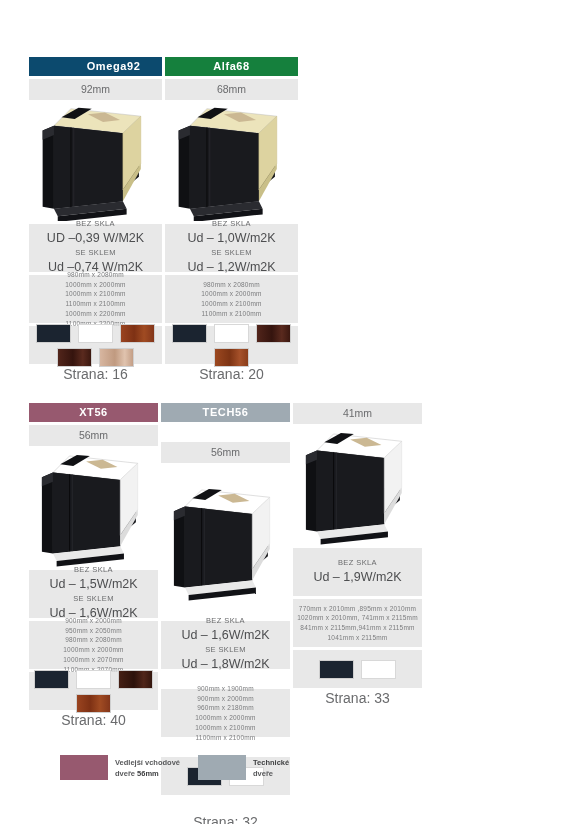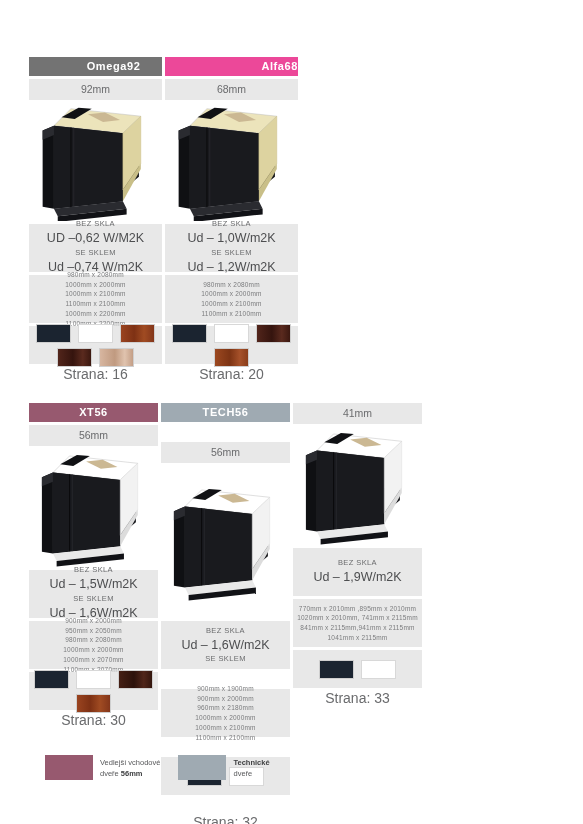--- a/index.html
+++ b/index.html
@@ -61,21 +61,21 @@
   .legend-txt{font-size:7.5px;line-height:1.5;color:#58595b;padding-top:2px;}
   .legend-txt b{color:#3f4042;}
 </style>
 </head>
 <body>
 
 <div class="sheet">
 
   <div class="row" id="row1" style="left:29px;top:57px;">
       <div class="col" style="width: 133px;">
-        <div class="hdr" style="background: #737373; padding-left: 36px;">Omega92</div>
+        <div class="hdr" style="background: #0c4a6e; padding-left: 36px;">Omega92</div>
         <div class="thick">92mm</div>
         <div class="photo" style="height: 118px;">
           <div class="door">
   <svg viewBox="0 0 140 125" preserveAspectRatio="xMidYMid meet">
 
     <polygon points="26,24 44,6 118,14 99,32" fill="#ece4bb" stroke="#b9b9b9" stroke-width="0.5"></polygon>
 
     <polygon points="26,24 99,32 99,92 116,78 116,36 99,32 99,92 99,104 26,112" fill="#16171b"></polygon>
 
     <polygon points="26,24 99,32 99,104 26,112" fill="#191a1e"></polygon>
@@ -92,21 +92,21 @@
     <polygon points="34,15 52,5 66,6 48,17" fill="#101114"></polygon>
     <polygon points="62,12 80,10 96,18 78,20" fill="#cbb893"></polygon>
 
     <polygon points="26,112 99,104 103,112 30,120" fill="#2a2b30"></polygon>
     <polygon points="30,120 103,112 103,118 30,126" fill="#111216"></polygon>
   </svg>
           </div>
         </div>
         <div class="spec" style="height: 48px;">
           <div class="small">BEZ SKLA</div>
-          <div class="big">UD –0,62 W/M2K</div>
+          <div class="big">UD –0,39 W/M2K</div>
           <div class="small">SE SKLEM</div>
           <div class="big">Ud –0,74 W/m2K</div>
         </div>
         <div class="dims" style="height: 48px;">
           <div>980mm x 2080mm</div>
           <div>1000mm x 2000mm</div>
           <div>1000mm x 2100mm</div>
           <div>1100mm x 2100mm</div>
           <div>1000mm x 2200mm</div>
           <div>1100mm x 2200mm</div>
@@ -114,21 +114,21 @@
         <div class="swatches" style="height: 38px;">
           <div class="sw" style="background:#1b2430;"></div>
           <div class="sw w" style="background:#ffffff;"></div>
           <div class="sw" style="background:linear-gradient(90deg,#9a4420,#7e3114 40%,#a04b22 70%,#83361a);"></div>
           <div class="sw" style="background:linear-gradient(90deg,#52251b,#35140e 45%,#5a2a1e 75%,#3b1810);"></div>
           <div class="sw" style="background:linear-gradient(90deg,#d7b6a0,#c09a80 45%,#e0c3ae 75%,#c39e86);"></div>
         </div>
         <div class="strana">Strana: 16</div>
       </div>
       <div class="col" style="width: 133px;">
-        <div class="hdr" style="background: #ec4899; text-align: right;">Alfa68</div>
+        <div class="hdr" style="background: #15803d;">Alfa68</div>
         <div class="thick">68mm</div>
         <div class="photo" style="height: 118px;">
           <div class="door">
   <svg viewBox="0 0 140 125" preserveAspectRatio="xMidYMid meet">
 
     <polygon points="26,24 44,6 118,14 99,32" fill="#ece4bb" stroke="#b9b9b9" stroke-width="0.5"></polygon>
 
     <polygon points="26,24 99,32 99,92 116,78 116,36 99,32 99,92 99,104 26,112" fill="#16171b"></polygon>
 
     <polygon points="26,24 99,32 99,104 26,112" fill="#191a1e"></polygon>
@@ -216,21 +216,21 @@
           <div>1000mm x 2000mm</div>
           <div>1000mm x 2070mm</div>
           <div>1100mm x 2070mm</div>
         </div>
         <div class="swatches" style="height: 38px;">
           <div class="sw" style="background:#1b2430;"></div>
           <div class="sw w" style="background:#ffffff;"></div>
           <div class="sw" style="background:linear-gradient(90deg,#452015,#2c120b 45%,#50261a 75%,#33160e);"></div>
           <div class="sw" style="background:linear-gradient(90deg,#9a4420,#7e3114 40%,#a04b22 70%,#83361a);"></div>
         </div>
-        <div class="strana">Strana: 30</div>
+        <div class="strana">Strana: 40</div>
       </div>
       <div class="col" style="width: 129px; gap: 20px;">
         <div class="hdr" style="background: rgb(159, 170, 178);">TECH56</div>
         <div class="thick">56mm</div>
         <div class="photo" style="height: 118px;">
           <div class="door">
   <svg viewBox="0 0 140 125" preserveAspectRatio="xMidYMid meet">
 
     <polygon points="26,24 44,6 118,14 99,32" fill="#ffffff" stroke="#b9b9b9" stroke-width="0.5"></polygon>
 
@@ -252,20 +252,21 @@
 
     <polygon points="26,112 99,104 103,112 30,120" fill="#e9e9e9"></polygon>
     <polygon points="30,120 103,112 103,118 30,126" fill="#111216"></polygon>
   </svg>
           </div>
         </div>
         <div class="spec" style="height: 48px;">
           <div class="small">BEZ SKLA</div>
           <div class="big">Ud – 1,6W/m2K</div>
           <div class="small">SE SKLEM</div>
+          <div class="big">Ud – 1,8W/m2K</div>
         </div>
         <div class="dims" style="height: 48px;">
           <div>900mm x 1900mm</div>
           <div>900mm x 2000mm</div>
           <div>960mm x 2180mm</div>
           <div>1000mm x 2000mm</div>
           <div>1000mm x 2100mm</div>
           <div>1100mm x 2100mm</div>
         </div>
         <div class="swatches" style="height: 38px;">
@@ -314,21 +315,21 @@
           <div>1041mm x 2115mm</div>
         </div>
         <div class="swatches" style="height: 38px;">
           <div class="sw" style="background:#1b2430;"></div>
           <div class="sw w" style="background:#ffffff;"></div>
         </div>
         <div class="strana">Strana: 33</div>
       </div>
     </div>
 
-  <div class="legend" id="legend" style="left:45px;top:755px;gap:18px;">
+  <div class="legend" id="legend" style="left:60px;top:755px;gap:18px;font-weight:bold;">
       <div class="legend-item">
         <div class="legend-sw" style="background: rgb(151, 89, 111);"></div>
         <div class="legend-txt">Vedlejší vchodové<br>dveře <b>56mm</b></div>
       </div>
       <div class="legend-item">
         <div class="legend-sw" style="background: rgb(159, 170, 178);"></div>
         <div class="legend-txt"><b>Technické</b><br>dveře</div>
       </div>
     </div>
 

